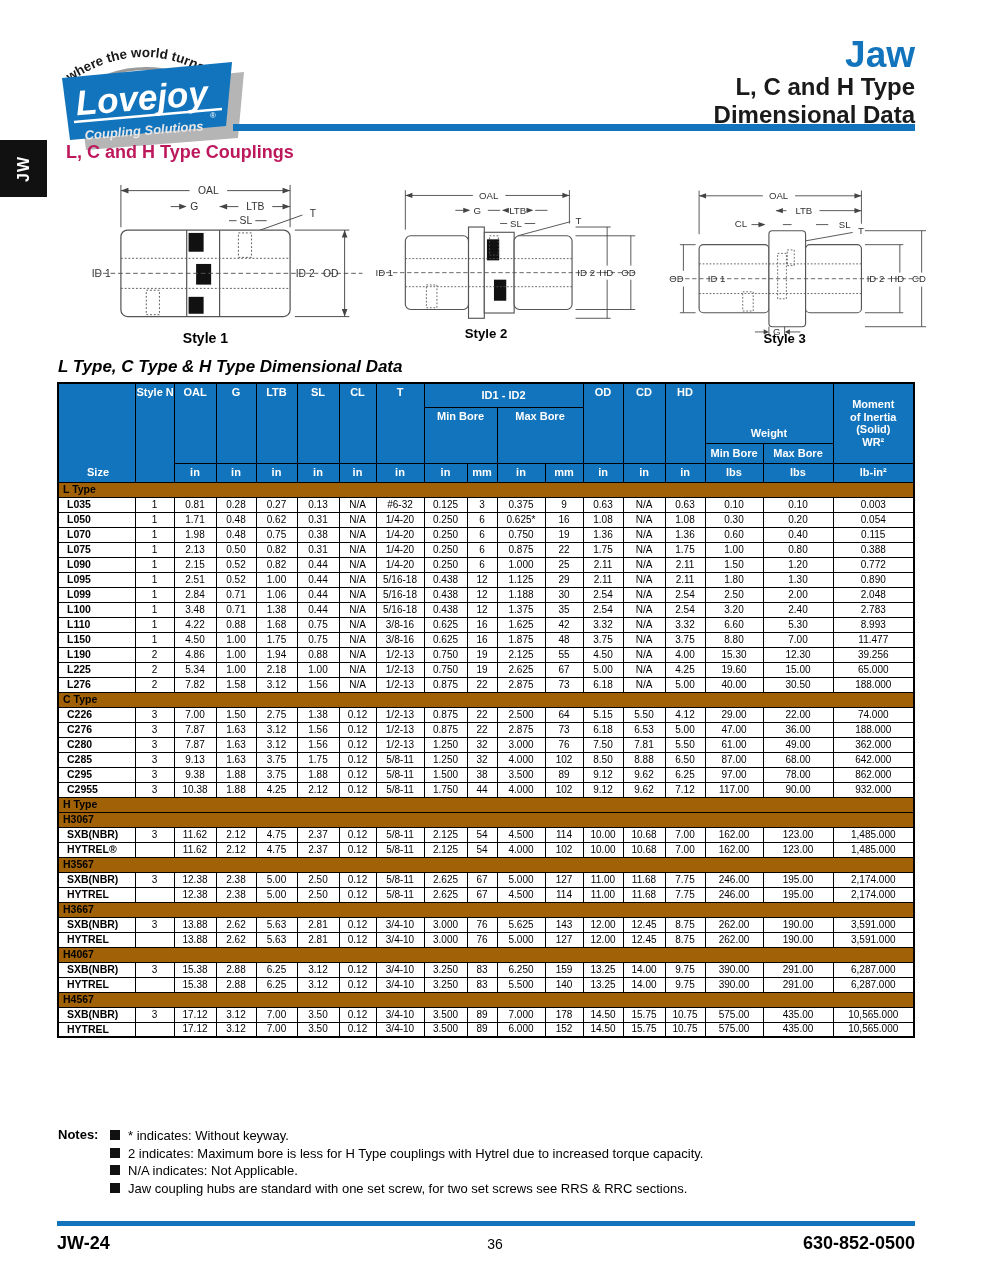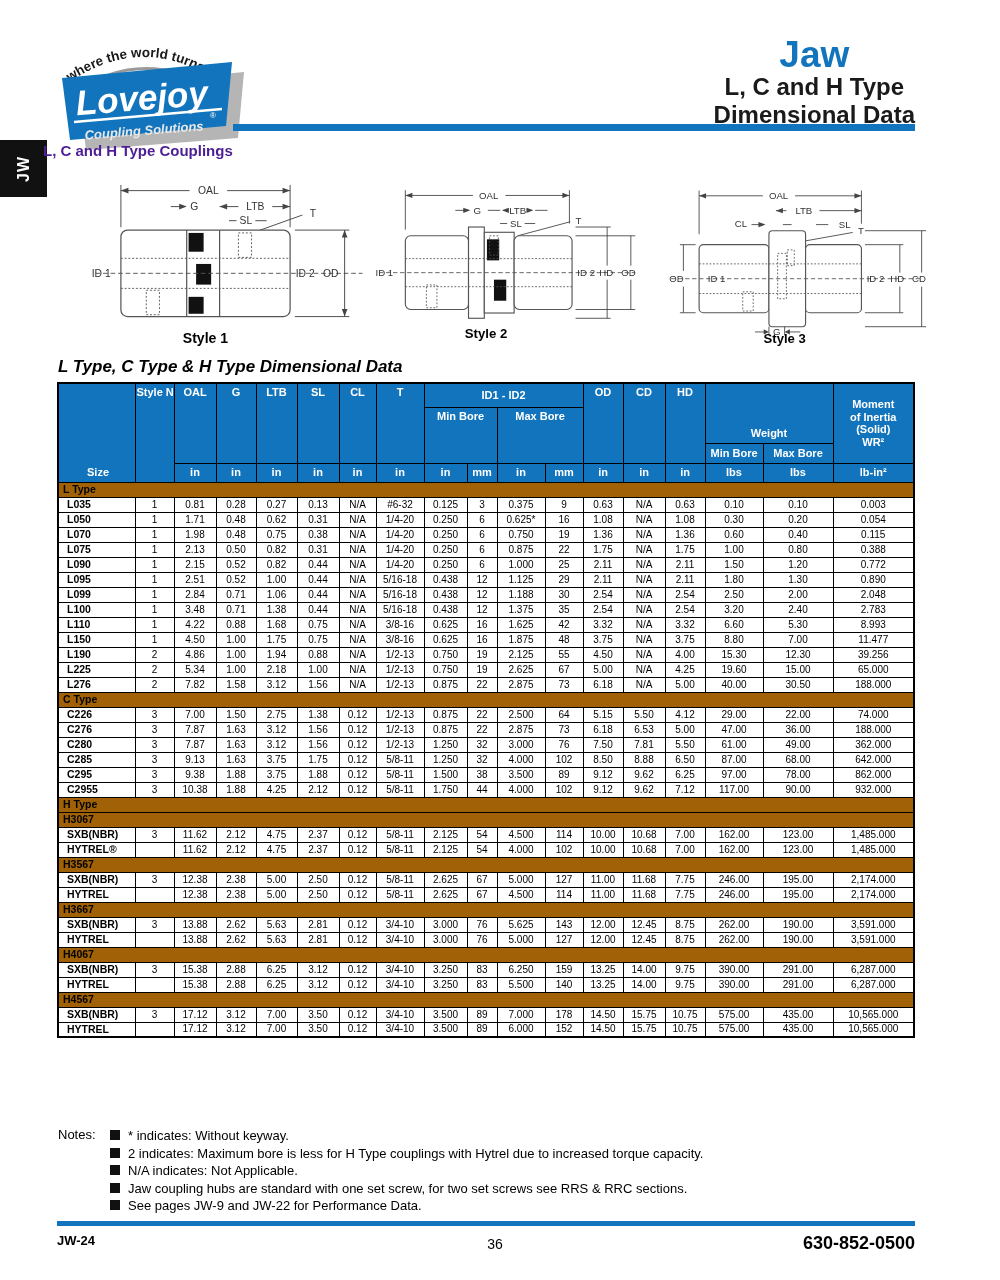--- a/index.html
+++ b/index.html
@@ -2,29 +2,29 @@
 <html><head>
 <meta charset="utf-8">
 <style>
   * { margin:0; padding:0; box-sizing:border-box; }
   html,body { background:#fff; }
   body { font-family:"Liberation Sans", sans-serif; color:#000; }
   .page { position:relative; width:1000px; height:1280px; background:#fff; overflow:hidden; }
 
   
   .logo { position:absolute; left:42px; top:22px; }
-  .title-block { position:absolute; right:85px; top:36px; text-align:center; }
+  .title-block { position:absolute; right:85px; top:36px; text-align:right; }
   .title-jaw { font-size:37px; font-weight:bold; color:#1274BC; line-height:1; }
   .title-sub { font-size:24px; font-weight:bold; color:#1a1a1a; line-height:1.18; }
   .header-rule { position:absolute; left:233px; top:124px; width:682px; height:7px; background:#1274BC; }
 
   .jw-tab { position:absolute; left:0; top:140px; width:47px; height:57px; background:#111; display:flex; align-items:center; justify-content:center; }
   .jw-tab span { transform:rotate(-90deg); color:#fff; font-weight:bold; font-size:16px; letter-spacing:1px; }
 
-  .section-heading { position:absolute; left:43px; top:142px; font-size:15px; font-weight:bold; color:#4c1d95; }
+  .section-heading { position:absolute; left:66px; top:142px; font-size:18px; font-weight:bold; color:#be185d; }
 
   
   .diagrams { position:absolute; left:88px; top:170px; width:845px; height:186px; display:flex; justify-content:space-between; }
   .diagrams svg { display:block; }
   .dim-text { font-size:11px; fill:#333; }
   .cap-text { font-size:15px; font-weight:bold; fill:#000; }
   .dline { stroke:#444; stroke-width:1; fill:none; }
   .body-line { stroke:#555; stroke-width:1.3; fill:#fff; }
   .dash { stroke:#555; stroke-width:1; stroke-dasharray:5 3; fill:none; }
   .dash2 { stroke:#555; stroke-width:1; stroke-dasharray:2 2; fill:none; }
@@ -42,28 +42,28 @@
   .dim-table thead tr.r4 { height:19px; }
   .va-top { vertical-align:top; padding-top:2px !important; }
   .va-bot { vertical-align:bottom; padding-bottom:3px !important; }
   .size-head { text-align:left !important; padding-left:28px !important; }
   .dim-table tbody td { height:15px; font-size:10px; line-height:1; }
   .dim-table tbody td.size-cell { text-align:left; padding-left:8px; font-weight:bold; font-size:10.5px; }
   .dim-table tbody td.section { background:#a16207; text-align:left; padding-left:4px; font-weight:bold; font-size:10.5px; }
 
   
   .notes { position:absolute; left:58px; top:1127px; display:flex; font-size:13px; }
-  .notes-label { width:52px; font-weight:normal; }
+  .notes-label { width:52px; font-weight:bold; }
   .notes ul { list-style:none; }
   .notes li { line-height:17.5px; }
   .bullet { display:inline-block; width:10px; height:10px; background:#111; margin-right:8px; }
 
   
   .footer-rule { position:absolute; left:57px; top:1221px; width:858px; height:5px; background:#1274BC; }
-  .footer-left { position:absolute; left:57px; top:1233px; font-size:13px; font-weight:bold; }
+  .footer-left { position:absolute; left:57px; top:1233px; font-size:18px; font-weight:bold; }
   .footer-center { position:absolute; left:0; top:1236px; width:990px; text-align:center; font-size:14px; }
   .footer-right { position:absolute; right:85px; top:1233px; font-size:18px; font-weight:bold; }
 </style>
 </head>
 <body>
 
 <div class="page">
 
   <svg class="logo" width="205" height="128" viewBox="0 0 205 128">
     <defs>
@@ -924,21 +924,20 @@
       </tbody>
   </table>
 
   <div class="notes">
     <div class="notes-label">Notes:</div>
     <ul>
       <li><span class="bullet"></span><span>* indicates: Without keyway.</span></li>
       <li><span class="bullet"></span><span>2 indicates: Maximum bore is less for H Type couplings with Hytrel due to increased torque capacity.</span></li>
       <li><span class="bullet"></span><span>N/A indicates: Not Applicable.</span></li>
       <li><span class="bullet"></span><span>Jaw coupling hubs are standard with one set screw, for two set screws see RRS &amp; RRC sections.</span></li>
-      <li><span class="bullet"></span><span>See pages JW-9 and JW-22 for Performance Data.</span></li>
     </ul>
   </div>
 
   <div class="footer-rule"></div>
   <div class="footer-left">JW-24</div>
   <div class="footer-center">36</div>
   <div class="footer-right">630-852-0500</div>
 
 </div>
 

